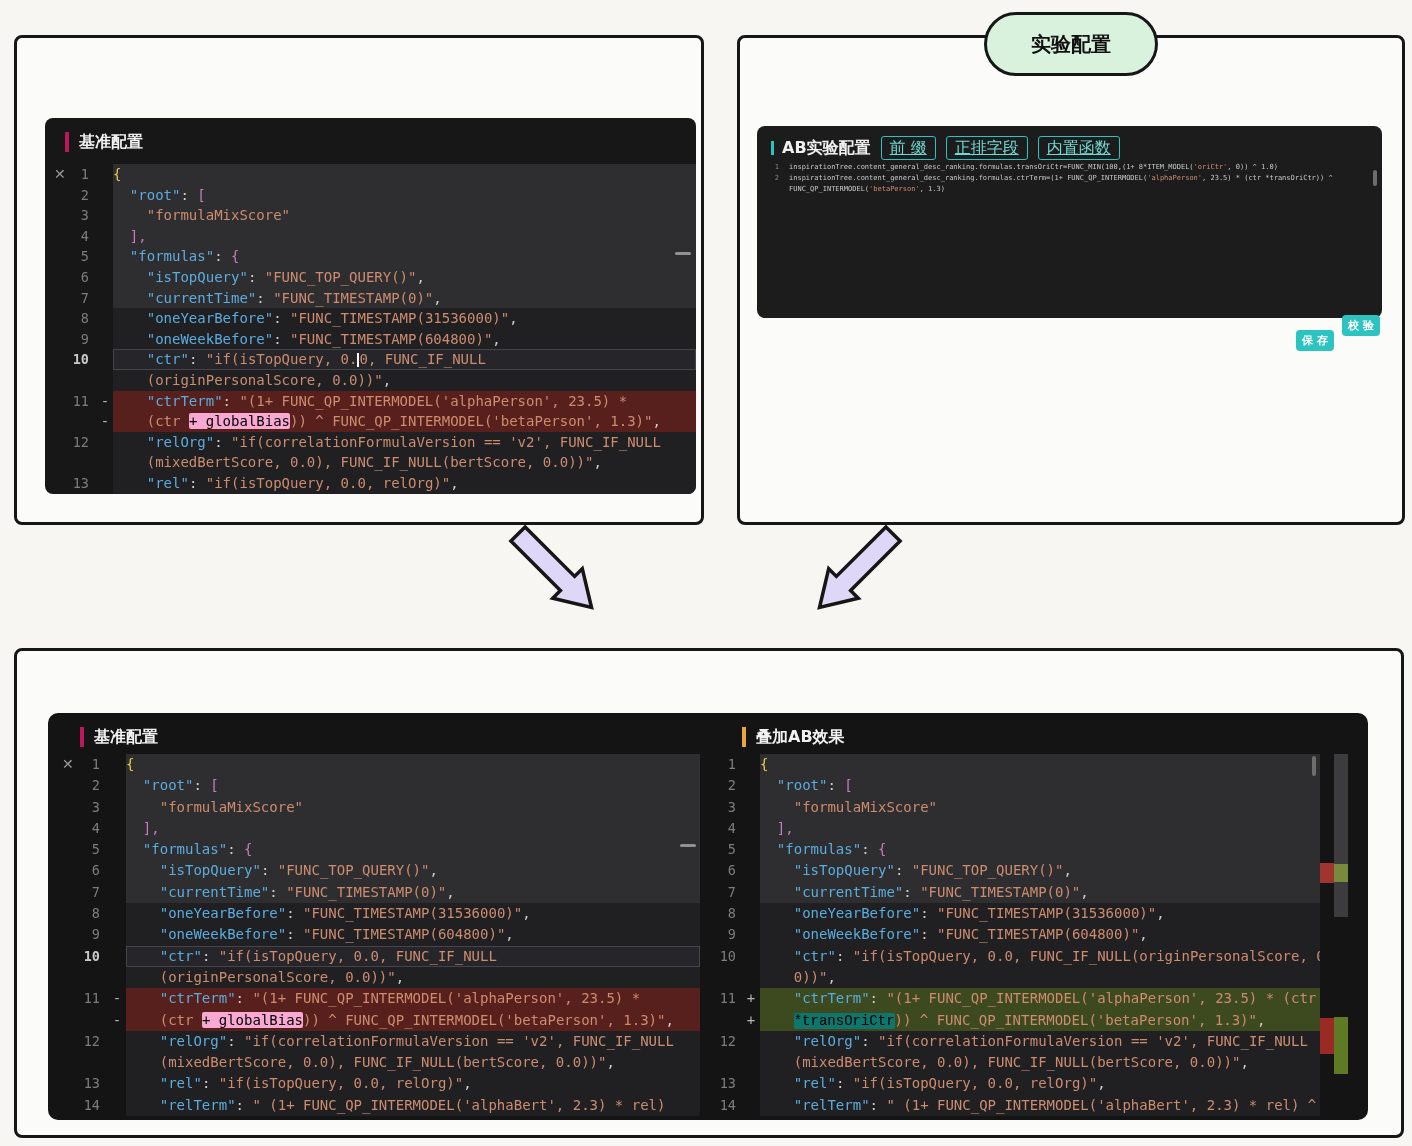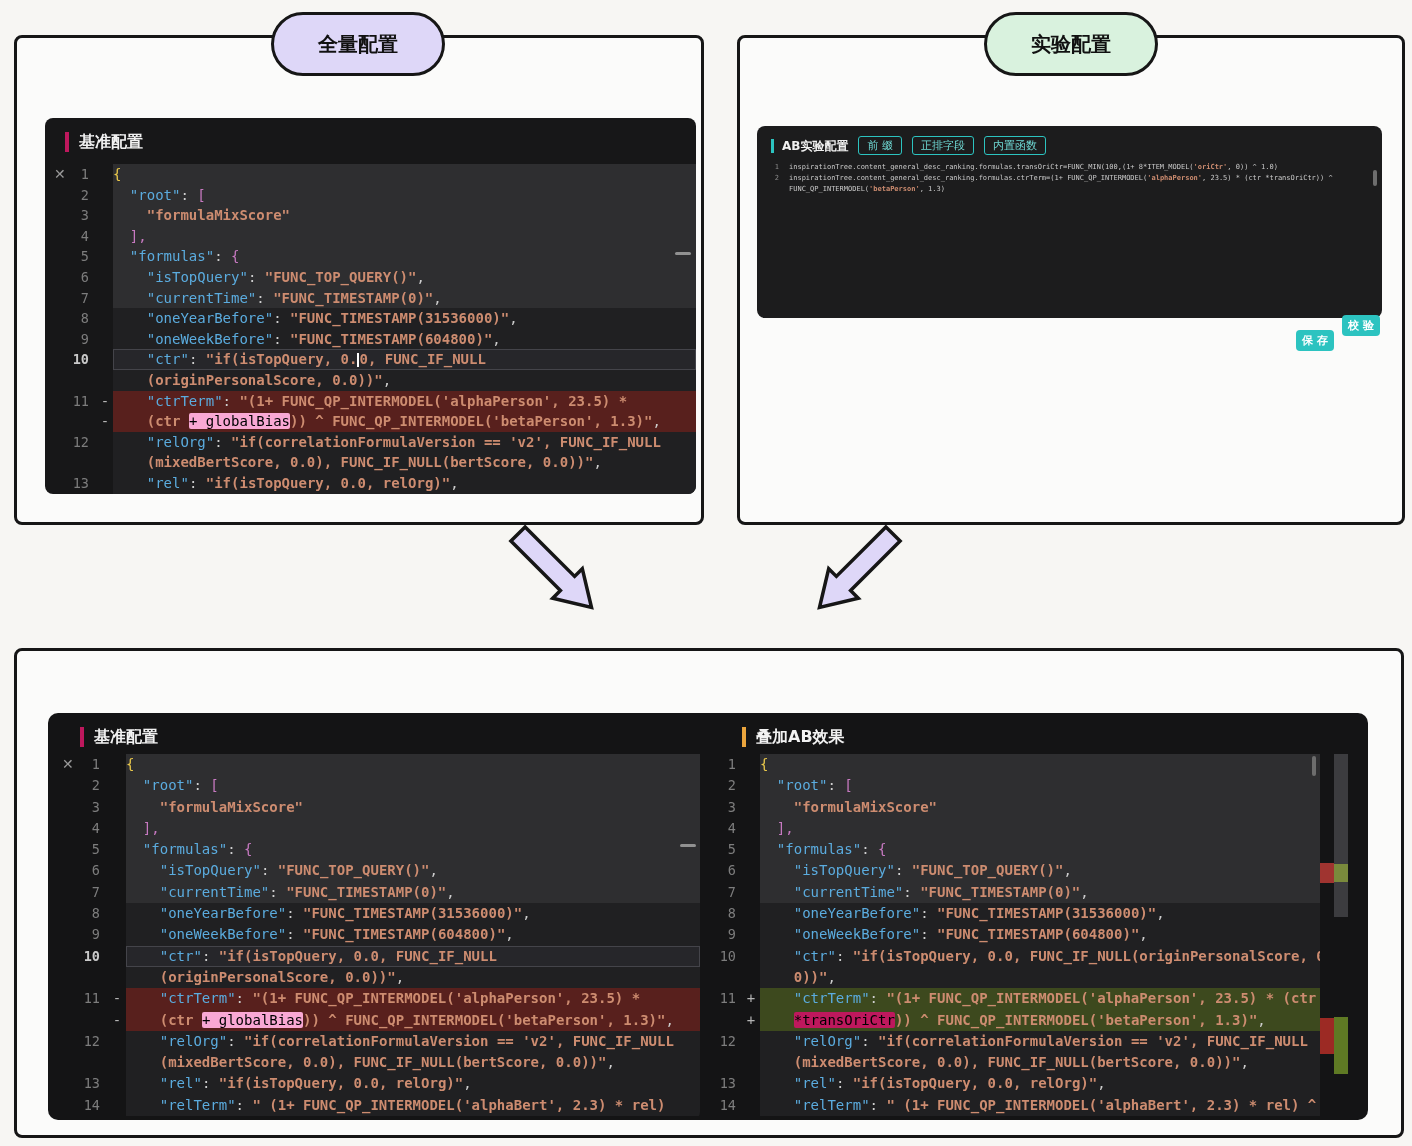--- a/index.html
+++ b/index.html
@@ -18,24 +18,24 @@
   .codearea{position:absolute;left:0;right:0;bottom:0;overflow:hidden;}
   .crow{display:flex;align-items:stretch;}
   .lnum{color:#7d7d7d;text-align:right;flex:none;}
   .lmk{color:#b5b5b5;text-align:center;flex:none;}
   .lcode{flex:1;white-space:pre;overflow:hidden;background:#202022;}
   .crow.band .lcode{background:#2e2e30;}
   .crow.removed .lcode{background:#58201d;}
   .crow.added .lcode{background:#3d491e;}
   .crow.active .lcode{background:#26262a;box-shadow:inset 0 0 0 1px #44444a;}
   .crow.active .lnum{color:#c9c9c9;font-weight:bold;}
-  .t-w{color:#d4d4d4;} .t-k{color:#5bacdf;} .t-s{color:#cd8c70;font-weight:bold;} .t-p{color:#cfcfcf;}
+  .t-w{color:#d4d4d4;} .t-k{color:#5bacdf;} .t-s{color:#cd8c70;} .t-p{color:#cfcfcf;}
   .t-y{color:#e9c84b;} .t-u{color:#c779c1;}
   .t-hr{background:#f9a8d4;border-radius:2px;margin-top:15px;}
-  .t-hg{background:#be185d;border-radius:2px;}
+  .t-hg{background:#0f766e;border-radius:2px;font-family:Liberation Mono, monospace;}
   .t-cr{display:inline-block;width:2px;height:14px;background:#ffffff;vertical-align:middle;}
 
   .ed-std .crow{height:20.6px;line-height:20.6px;font-family:"DejaVu Sans Mono","Liberation Mono",monospace;font-size:14px;}
   .ed-std .lnum{width:44px;padding-right:8px;font-size:13.5px;}
   .ed-std .lmk{width:16px;}
 
   .ed-big .crow{height:21.3px;line-height:21.3px;font-family:"DejaVu Sans Mono","Liberation Mono",monospace;font-size:14px;}
   .ed-big .lnum{width:40px;padding-right:8px;font-size:13.5px;}
   .ed-big .lmk{width:18px;}
   .nr .lnum{width:26px;padding-right:6px;}
@@ -45,44 +45,41 @@
   .ed-ab .lmk{width:0;}
   .ed-ab .lcode{background:transparent;}
   .ed-ab .t-w{color:#c9c9c9;text-align:center;}
 
   .fold-x{position:absolute;color:#9a9a9a;font-size:14px;line-height:14px;cursor:pointer;}
   .hdash{position:absolute;width:16px;height:3px;background:#919191;border-radius:2px;}
   .vscroll{position:absolute;width:4px;background:#6d6d6d;border-radius:2px;}
 
   
   .ab-head{position:absolute;left:14px;top:10px;display:flex;align-items:center;gap:10px;}
-  .ab-title{font-weight:bold;font-size:12px;color:#f0f0f0;border-left:3px solid #2cc3c0;padding-left:8px;line-height:14px;}
-  .ab-btn{border:1px solid #2cc3c0;color:#6fd9d4;font-size:11px;line-height:1;padding:3px 8px;border-radius:3px;
-          background:transparent;cursor:pointer;font-family:inherit;}
+  .ab-title{font-weight:bold;font-size:16px;color:#f0f0f0;border-left:3px solid #2cc3c0;padding-left:8px;line-height:14px;}
+  .ab-btn{border:1px solid #2cc3c0;color:#6fd9d4;font-size:16px;line-height:1;padding:3px 8px;border-radius:3px;
+          background:transparent;cursor:pointer;font-family:inherit;text-decoration:underline;}
   .teal-btn{position:absolute;width:38px;height:21px;background:#2cc3c0;color:#ffffff;border:none;border-radius:4px;
             font-size:11px;font-weight:bold;display:flex;align-items:center;justify-content:center;cursor:pointer;
             font-family:inherit;}
 
   
   .ruler{position:absolute;width:28px;}
   .ruler .vp{position:absolute;left:14px;top:0;width:14px;height:163px;background:#4a4a4e;opacity:.75;}
   .ruler .m{position:absolute;width:14px;}
 
   .darkpanel{position:absolute;background:#141415;border-radius:10px;overflow:hidden;}
   svg.arrows{position:absolute;left:0;top:0;pointer-events:none;z-index:4;}
 </style>
 </head>
 <body>
 
 <div id="canvas">
 
   <div class="flowbox" style="left:14px;top:35px;width:684px;height:484px;"></div>
-  <div class="pill" style="left:271px;top:12px;width:168px;height:58px;background:#ded7f8;">
-    <div>全量配置</div>
-  </div>
 
   <div class="editor ed-std" style="left:45px;top:118px;width:651px;height:376px;">
     <div class="ed-title">基准配置</div>
     <span class="fold-x" style="left:9px;top:49px;">✕</span>
     <div class="codearea" style="top:46px;">
         <div class="crow band">
           <span class="lnum">1</span>
           <span class="lmk"></span>
           <span class="lcode"><span class="t-y">{</span></span>
         </div>

